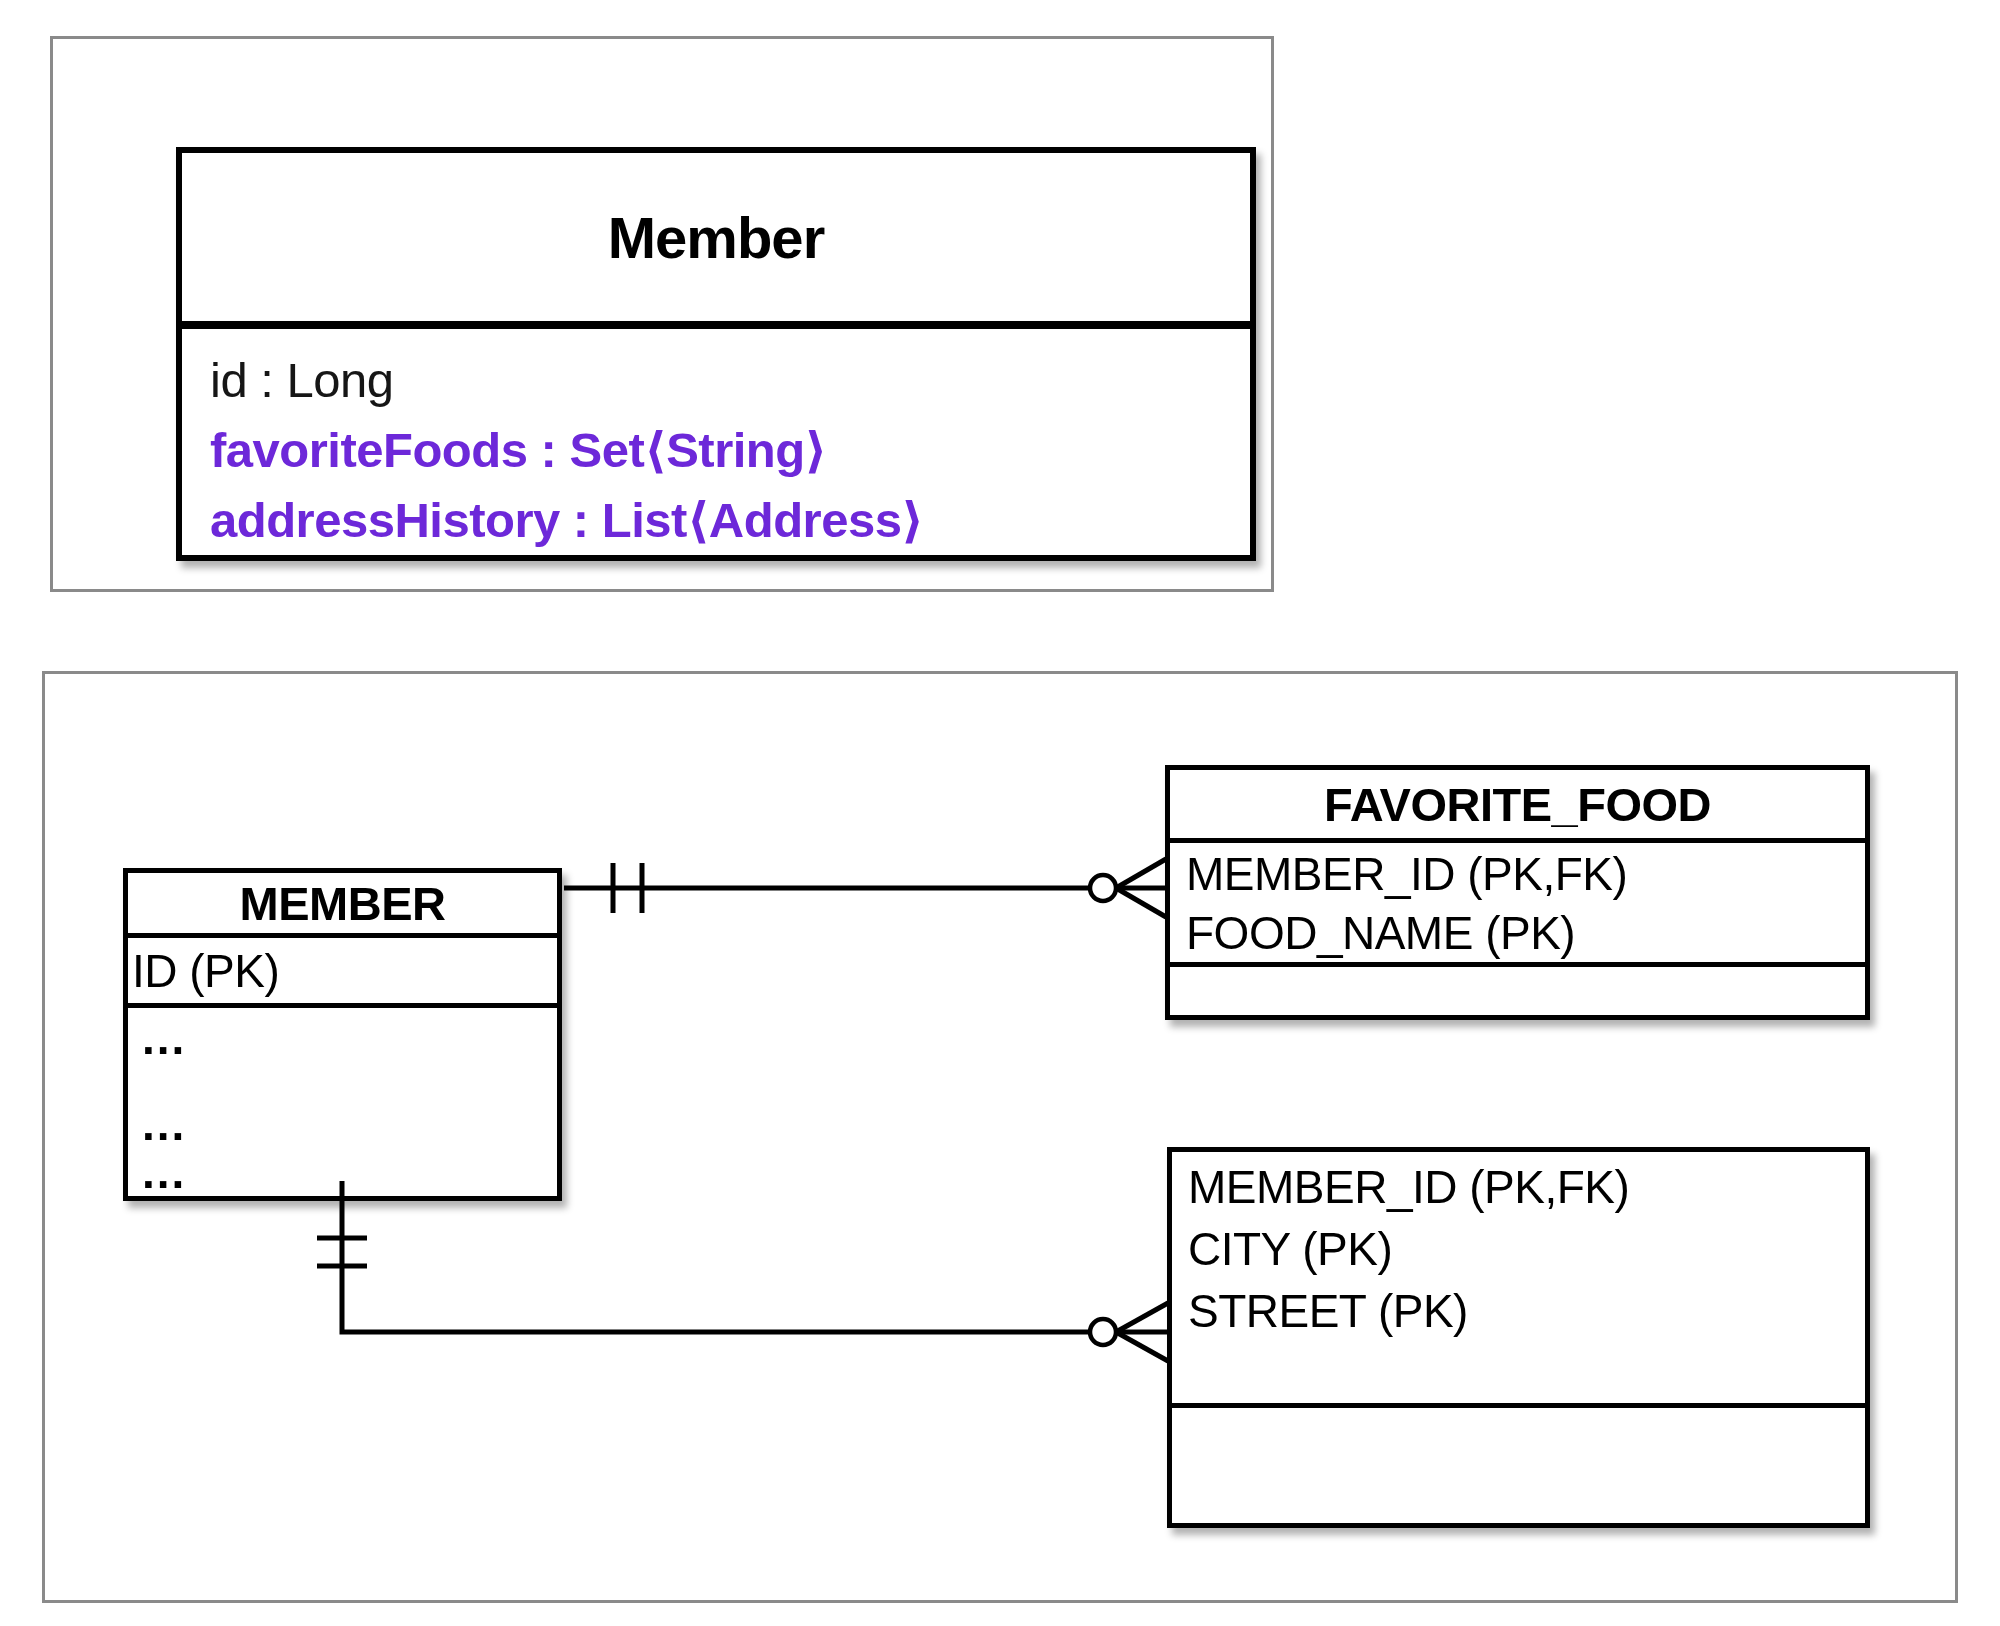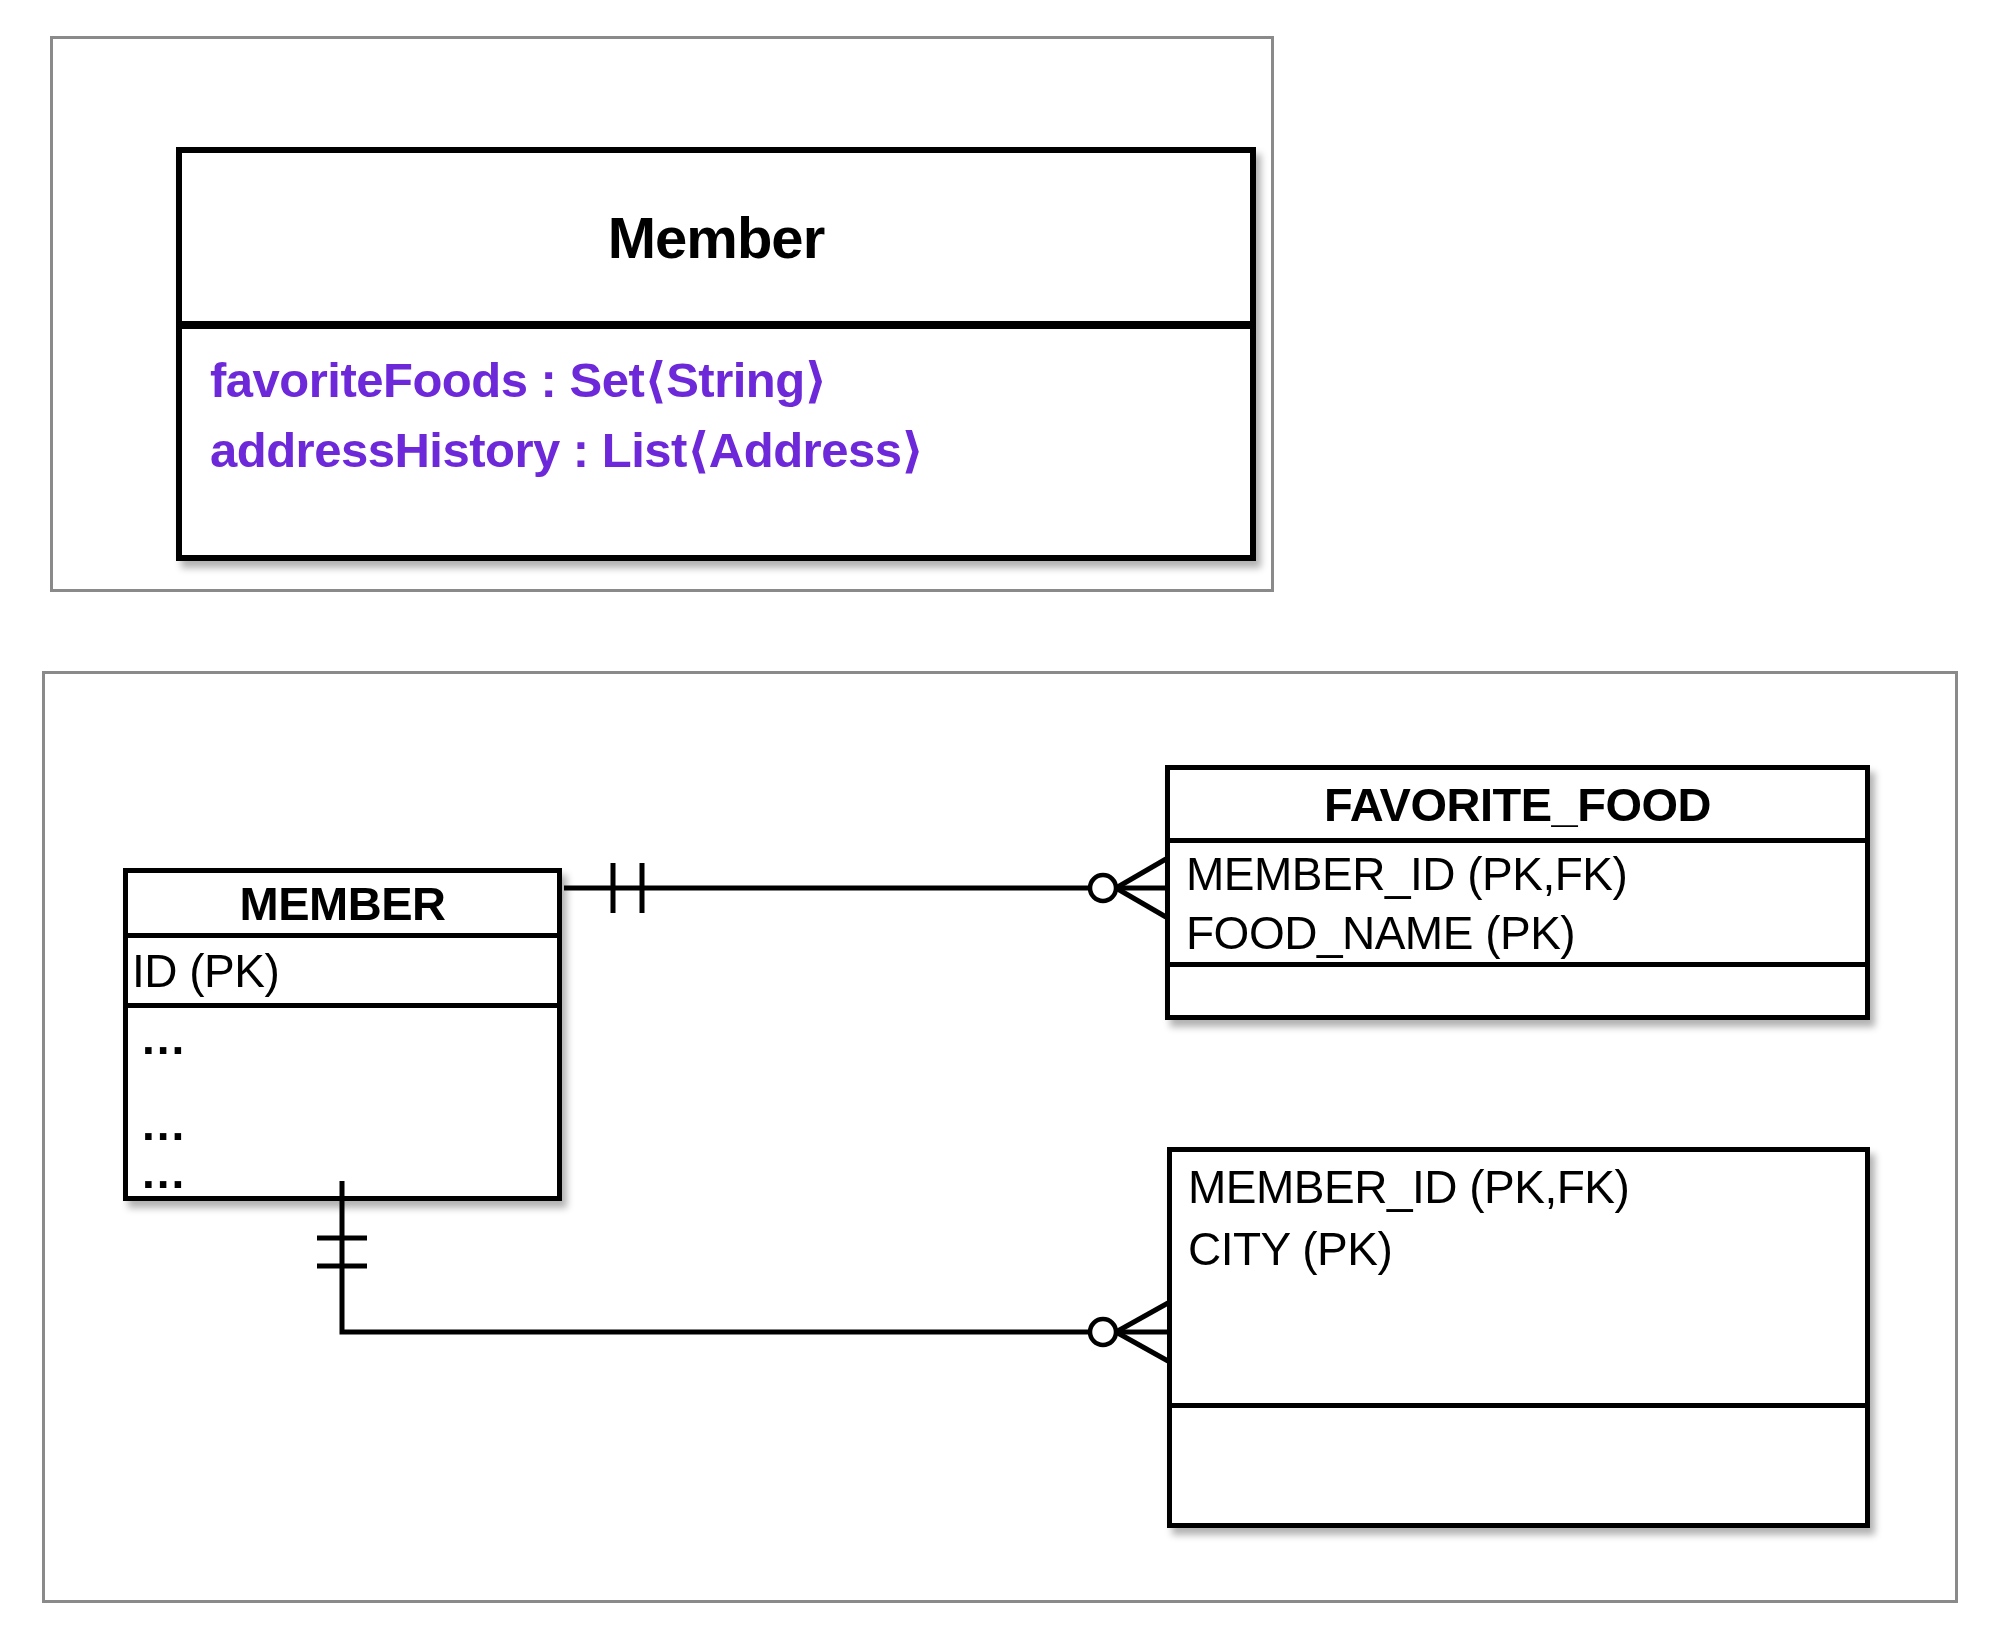--- a/index.html
+++ b/index.html
@@ -47,20 +47,21 @@
 </style>
 </head>
 <body>
 
 <div id="canvas">
 
   <div class="panel" style="left:50px;top:36px;width:1224px;height:556px;">
     <div class="uml-class shadowed">
       <div class="uml-title">Member</div>
       <div class="uml-body">
+        <div class="attr-regular">id : Long</div>
         <div class="attr-bold">favoriteFoods : Set⟨String⟩</div>
         <div class="attr-bold">addressHistory : List⟨Address⟩</div>
       </div>
     </div>
   </div>
 
   <div class="panel" style="left:42px;top:671px;width:1916px;height:932px;">
   </div>
 
   <div class="er-table shadowed" id="member-table">
@@ -81,20 +82,21 @@
       <div class="er-row">MEMBER_ID (PK,FK)</div>
       <div class="er-row">FOOD_NAME (PK)</div>
     </div>
     <div class="er-footer"></div>
   </div>
 
   <div class="er-table shadowed" id="address-table">
     <div class="er-rows">
       <div class="er-row">MEMBER_ID (PK,FK)</div>
       <div class="er-row">CITY (PK)</div>
+      <div class="er-row">STREET (PK)</div>
     </div>
     <div class="er-footer"></div>
   </div>
 
   <svg id="connector-layer" viewBox="0 0 2000 1626" xmlns="http://www.w3.org/2000/svg">
 
     <g stroke="#000" fill="none" stroke-width="5">
       <line x1="564" y1="888" x2="1090" y2="888"></line>
       <line x1="613" y1="863" x2="613" y2="913"></line>
       <line x1="642" y1="863" x2="642" y2="913"></line>

